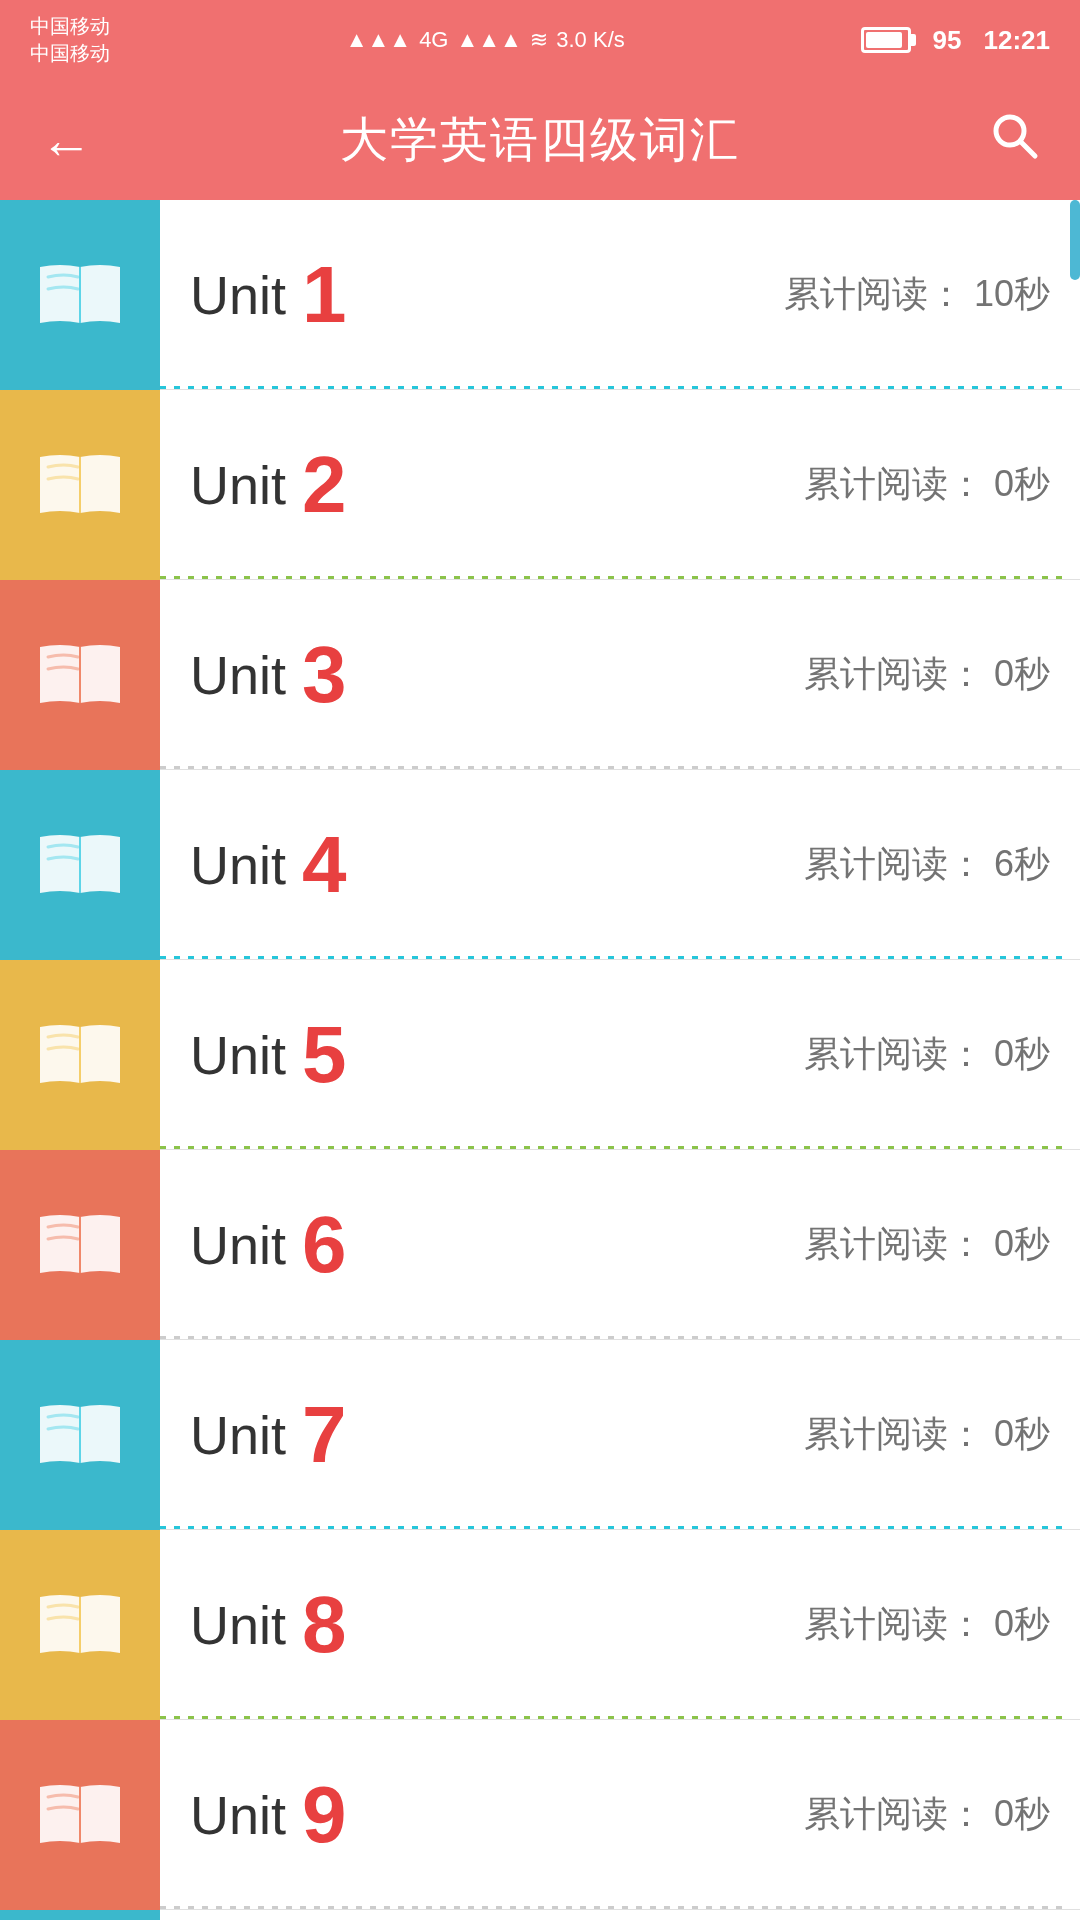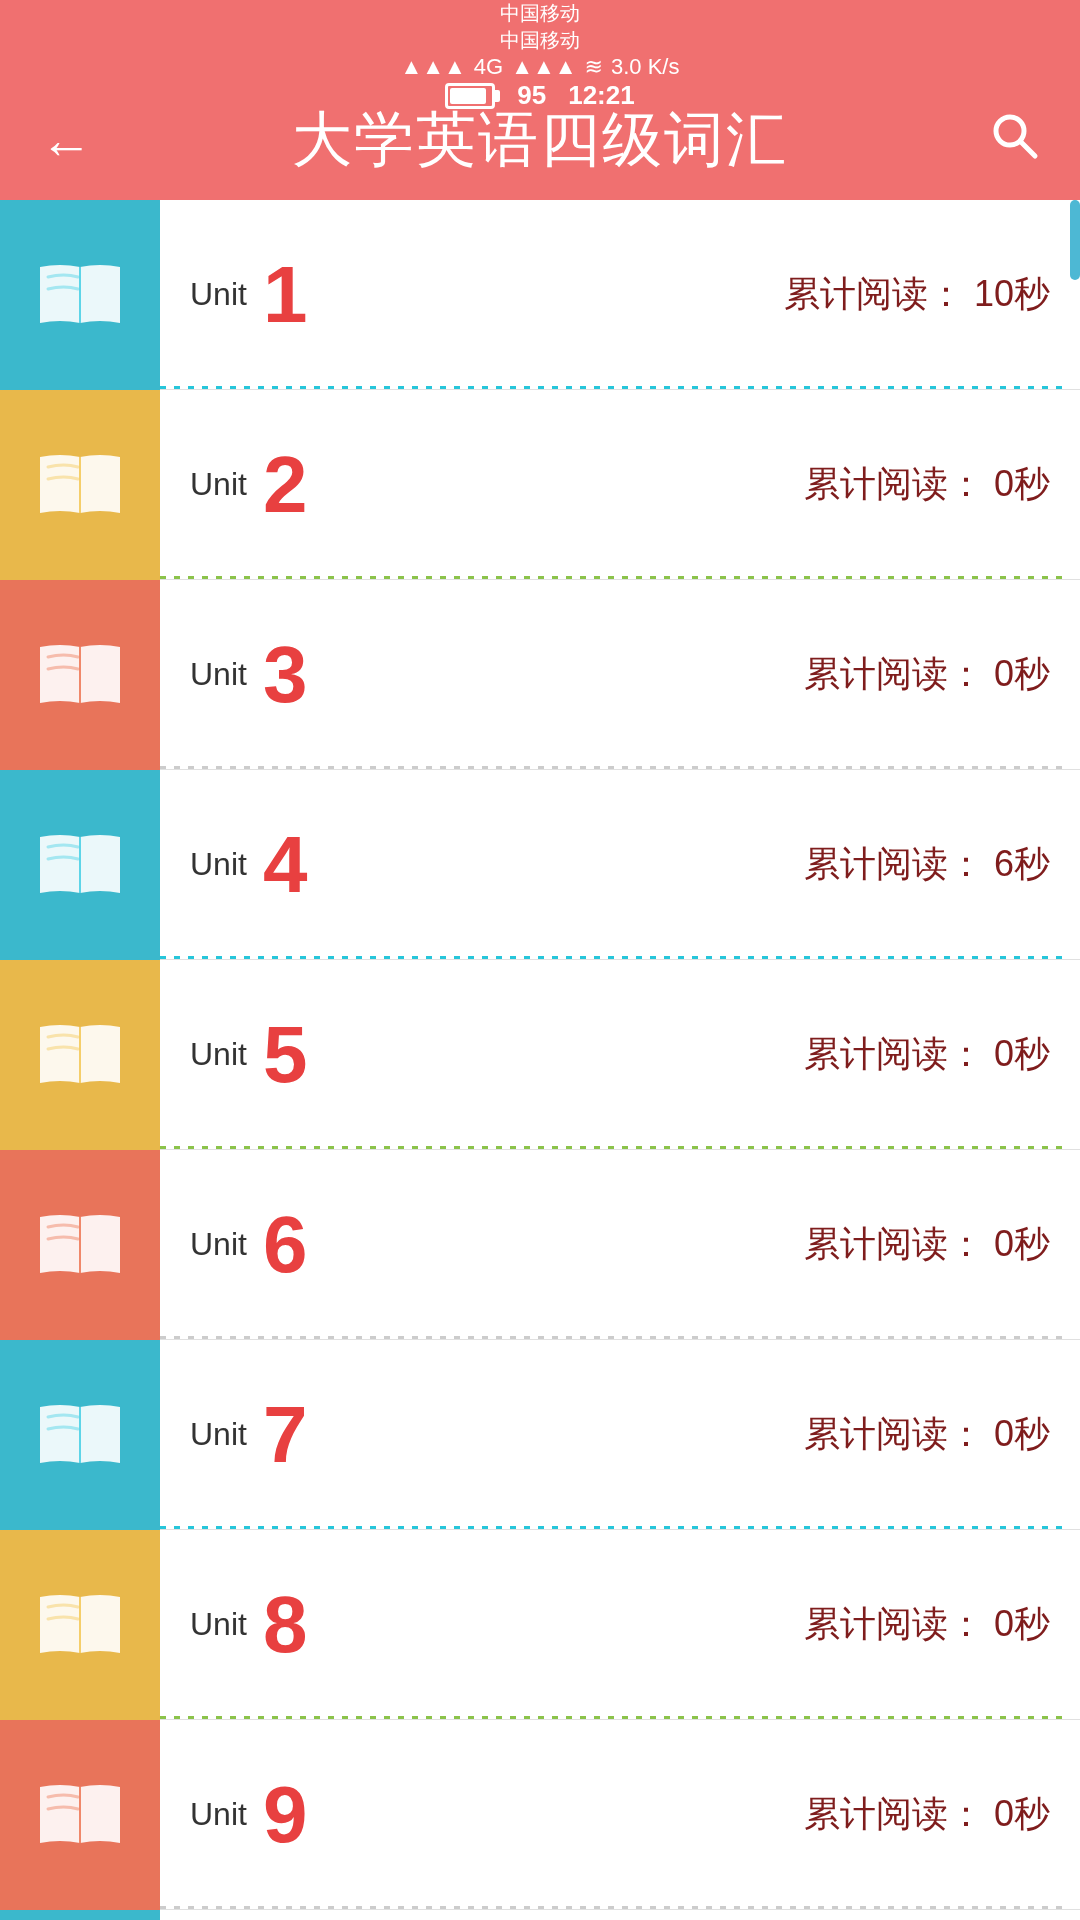--- a/index.html
+++ b/index.html
@@ -16,21 +16,20 @@
     .status-bar {
       width: 100%;
       height: 80px;
       background: #f07070;
       display: flex;
       align-items: center;
       justify-content: space-between;
       padding: 0 30px;
       font-size: 24px;
       color: white;
-      flex-direction: column;
     }
     .status-left {
       display: flex;
       flex-direction: column;
       align-items: center;
       font-size: 20px;
     }
     .status-center {
       display: flex;
       align-items: center;
@@ -83,21 +82,21 @@
       padding: 0 40px;
     }
     .header-back {
       color: white;
       font-size: 52px;
       cursor: pointer;
       font-weight: 300;
     }
     .header-title {
       color: white;
-      font-size: 60px;
+      font-size: 48px;
       font-weight: 500;
       letter-spacing: 2px;
     }
     .header-search {
       color: white;
       font-size: 48px;
       cursor: pointer;
     }
 
     
@@ -161,41 +160,41 @@
     }
 
     
     .unit-info {
       flex: 1;
       display: flex;
       align-items: center;
       padding: 0 30px;
     }
     .unit-label {
-      font-size: 32px;
+      font-size: 54px;
       color: #333;
       font-weight: 400;
       margin-right: 16px;
     }
     .unit-number {
       font-size: 80px;
       color: #e84040;
       font-weight: 700;
       line-height: 1;
     }
 
     
     .reading-time {
       margin-right: 30px;
       font-size: 36px;
       color: #555;
       white-space: nowrap;
     }
     .reading-time span {
-      color: #7f1d1d;
+      color: #737373;
     }
 
     
     .dot-divider {
       position: absolute;
       bottom: 0;
       left: 160px;
       right: 12px;
       height: 3px;
       background: repeating-linear-gradient(

